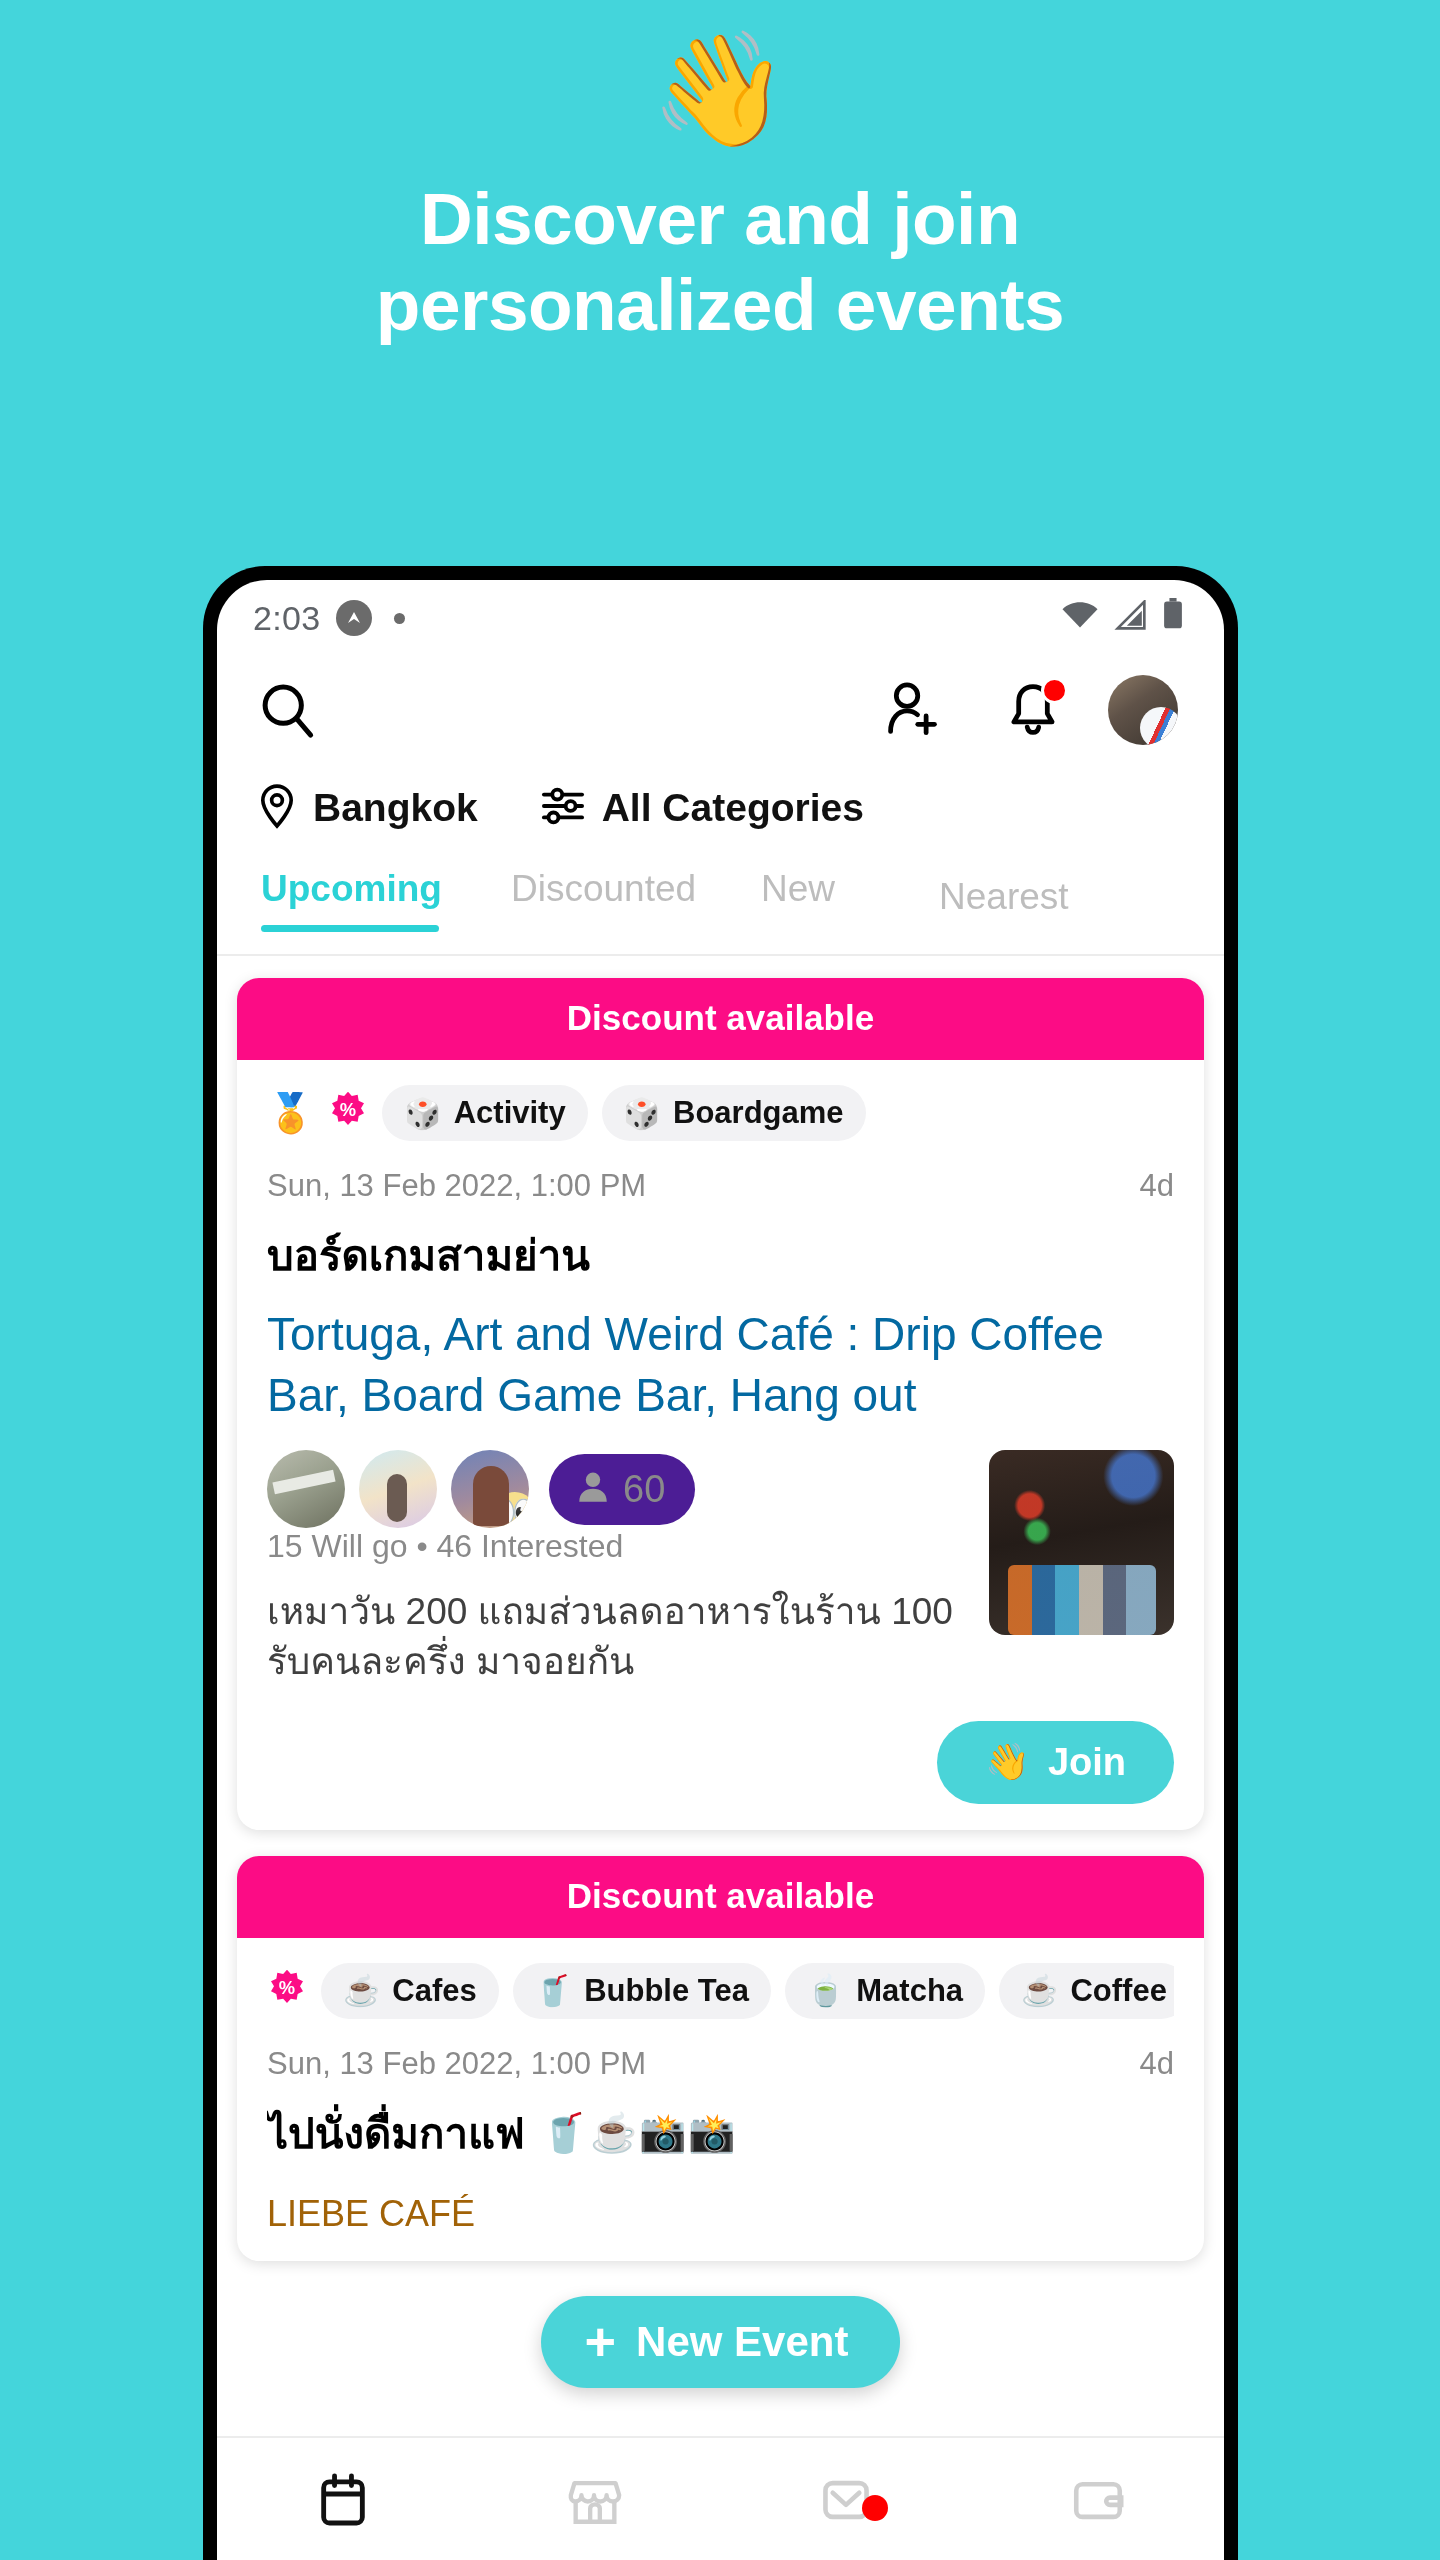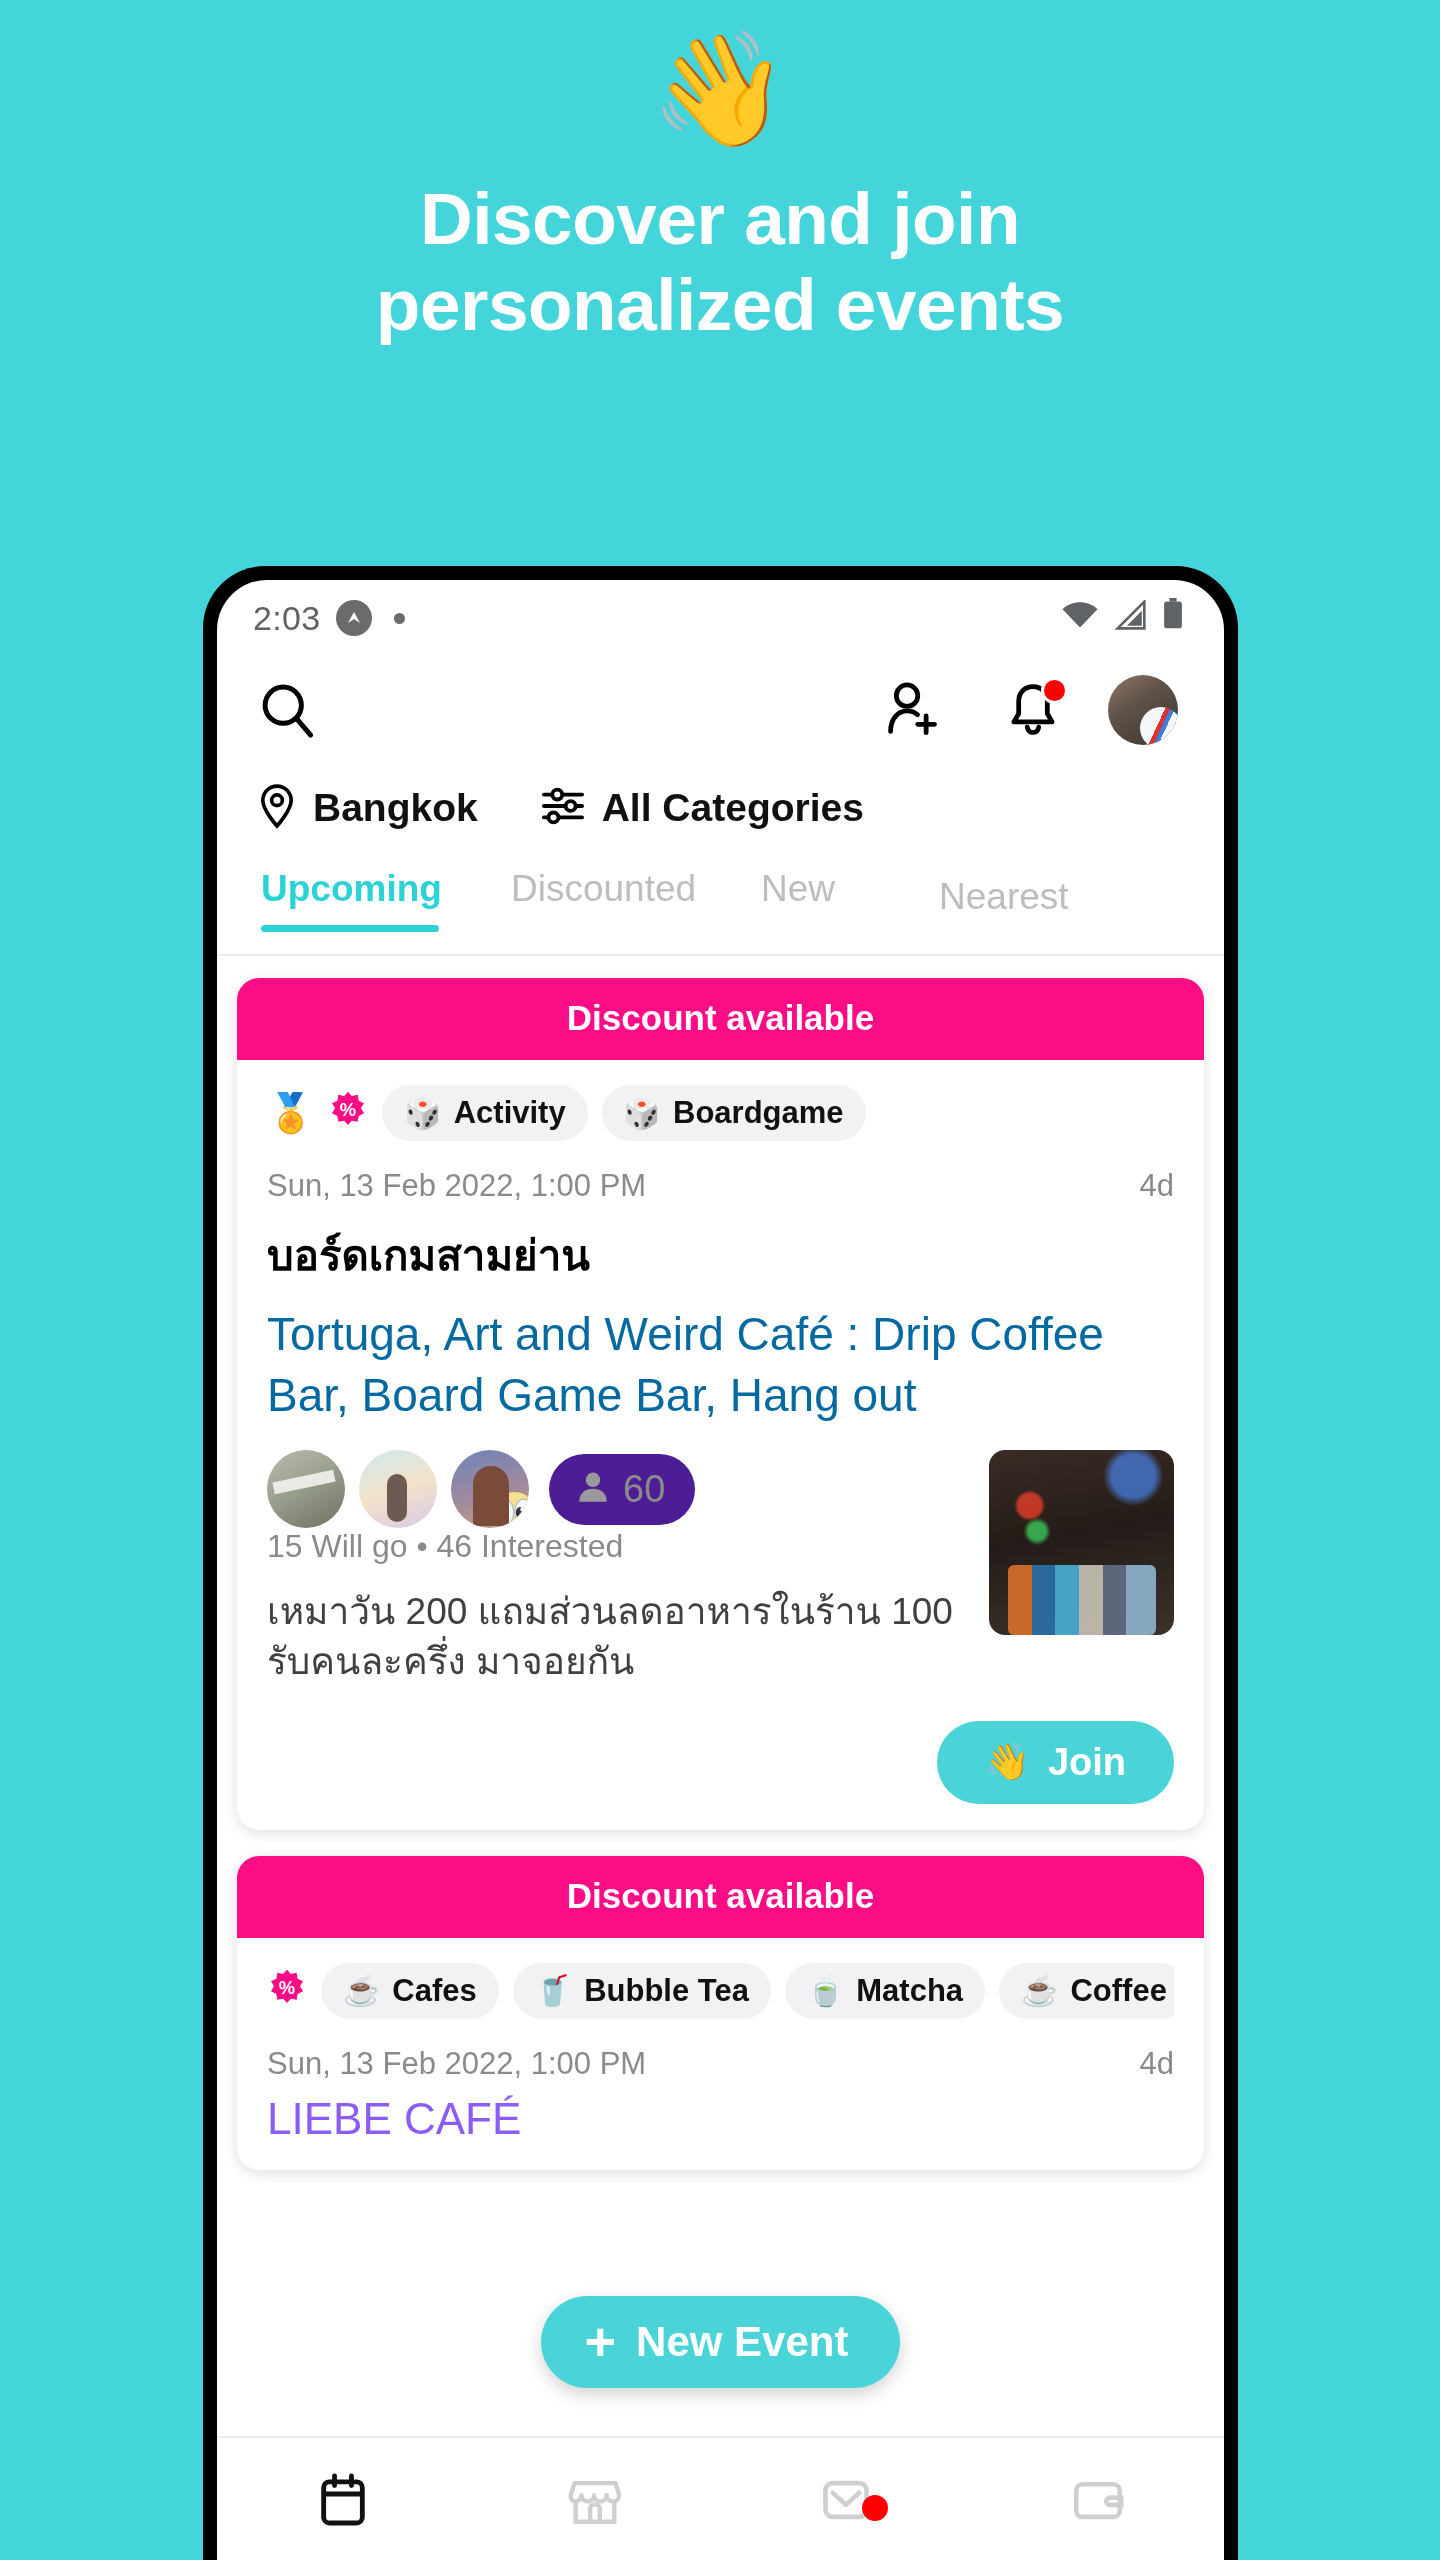--- a/index.html
+++ b/index.html
@@ -259,21 +259,21 @@
     border-radius:46px;
     padding:20px 48px;
     display:flex; align-items:center; gap:18px;
     border:none;
   }
   .join-btn .j-emoji { font-size:36px; }
 
   .card2-title-row { display:flex; align-items:center; gap:16px; margin-top:18px; white-space:nowrap; overflow:hidden; }
   .card2-title { font-size:42px; font-weight:bold; color:#000; }
   .card2-emojis { font-size:38px; letter-spacing:2px; }
-  .card2-sub { margin-top:12px; font-size:44px; color:#8b5cf6; font-weight:400; }
+  .card2-sub { margin-top:27px; font-size:36px; color:#a16207; font-weight:400; }
 
   
   .fab {
     position:absolute;
     left:50%; transform:translateX(-50%);
     bottom:178px;
     background:#4AD4D8;
     border-radius:48px;
     padding:22px 52px 22px 44px;
     display:flex; align-items:center; gap:20px;
@@ -494,20 +494,24 @@
               <span class="t-emoji">☕</span>
               <span>Coffee</span>
             </span>
           </div>
 
           <div class="meta-row">
             <span>Sun, 13 Feb 2022, 1:00 PM</span>
             <span class="ago">4d</span>
           </div>
 
+          <div class="card2-title-row">
+            <span class="card2-title">ไปนั่งดื่มกาแฟ</span>
+            <span class="card2-emojis">🥤☕📸📸</span>
+          </div>
           <div class="card2-sub">LIEBE CAFÉ</div>
 
         </div>
       </div>
 
     </div>
 
     <button class="fab">
       <span class="fab-plus">+</span>
       <span class="fab-label">New Event</span>

